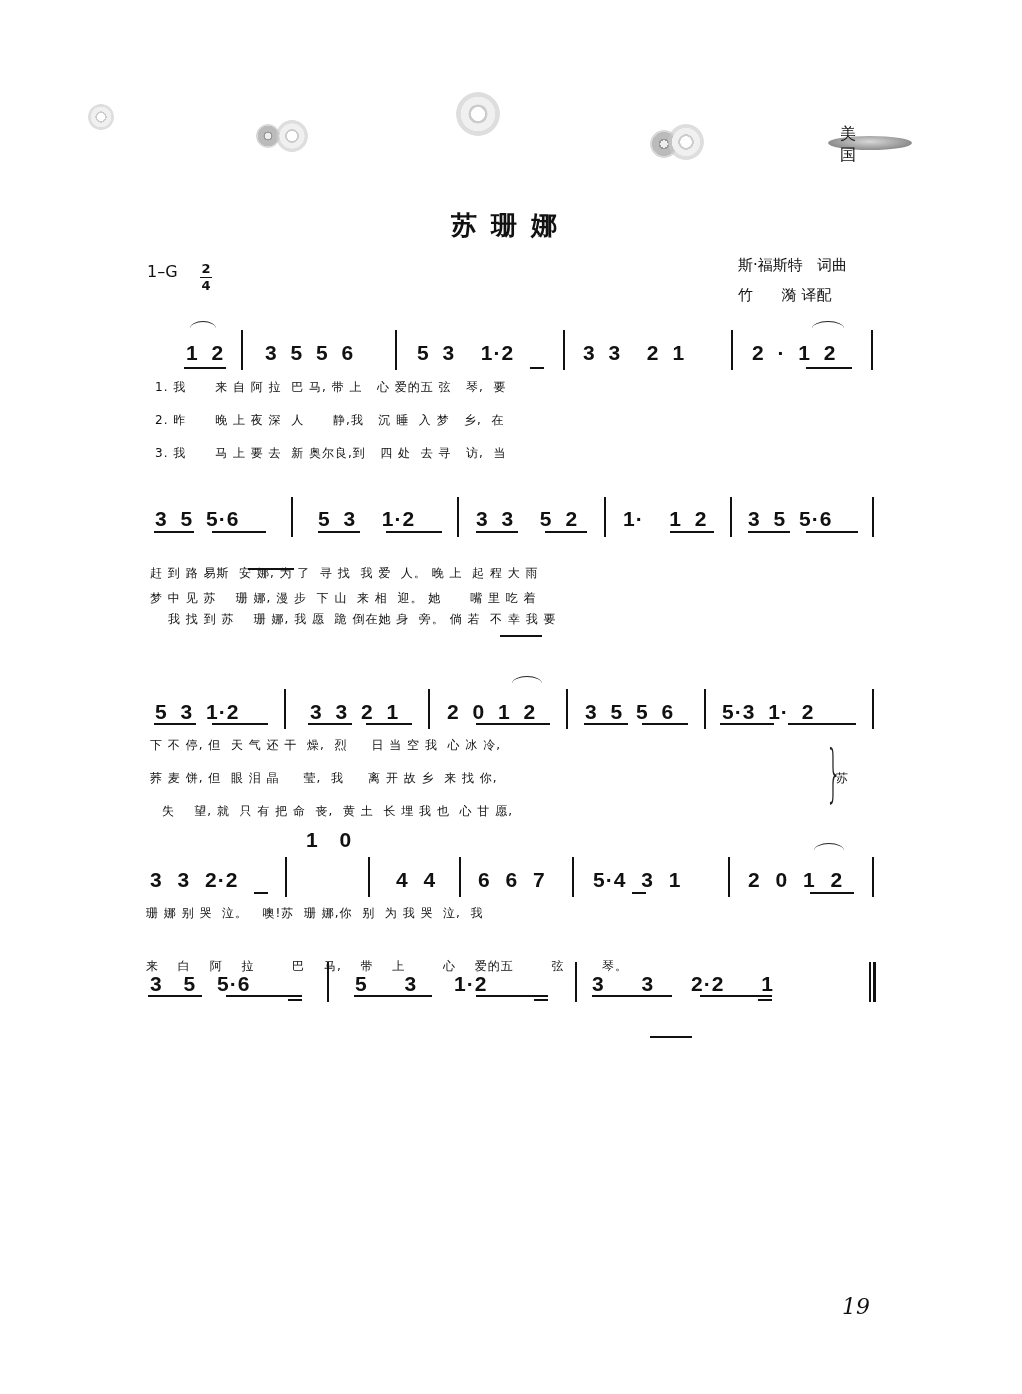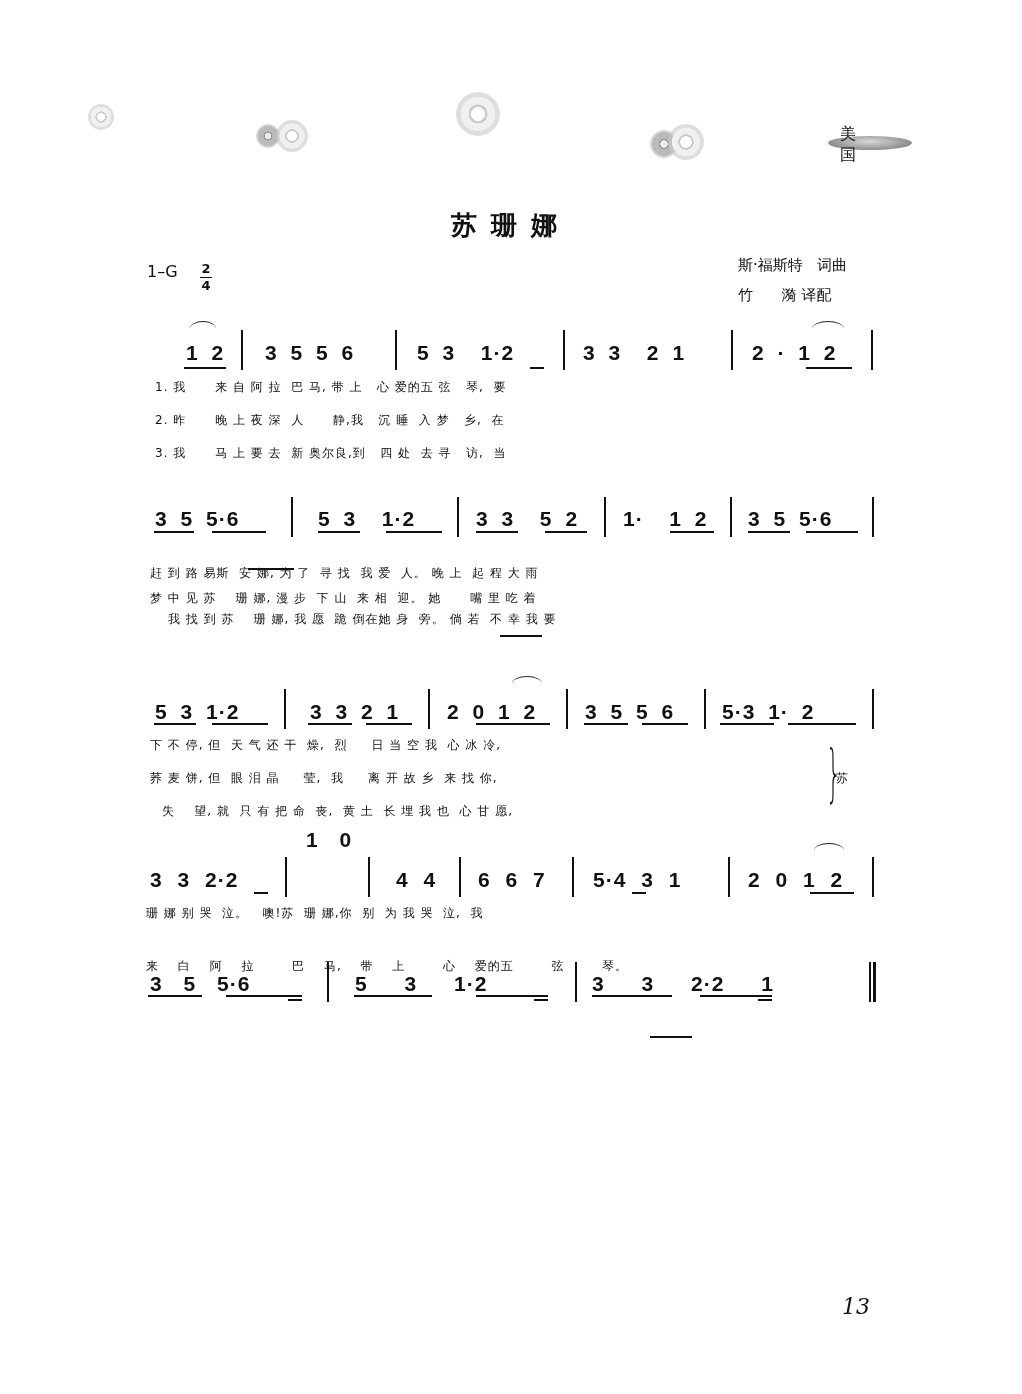--- a/index.html
+++ b/index.html
@@ -164,13 +164,13 @@
   <span class="notes" style="left:592px;top:972px;word-spacing:30px;">3 3 2·2 1</span>
   <div class="uline" style="left:592px;top:995px;width:80px;"></div>
   <div class="uline" style="left:700px;top:995px;width:72px;"></div>
   <div class="uline" style="left:758px;top:999px;width:14px;"></div>
   <div class="barline" style="left:869px;top:962px;height:40px;"></div>
   <div class="final" style="left:873px;top:962px;height:40px;"></div>
   <div class="lyric" style="left:146px;top:958px;word-spacing:14px;">来 白 阿 拉  巴 马, 带 上  心 爱的五  弦  琴。</div>
   <div class="uline" style="left:650px;top:1036px;width:42px;"></div>
 </div>
 
-<div class="pagenum">13</div>
+<div class="pagenum">19</div>
 
 </body></html>

